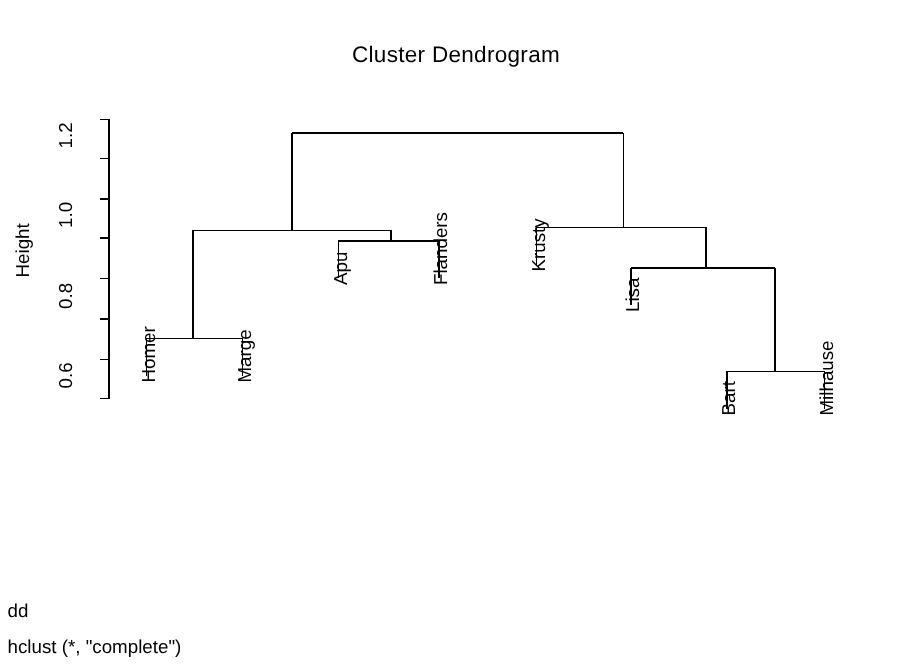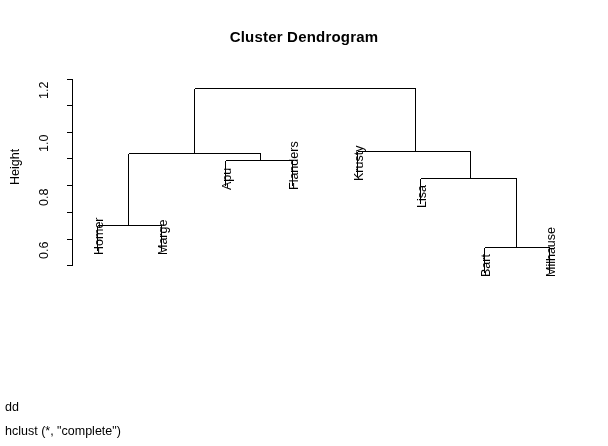--- a/index.html
+++ b/index.html
@@ -21,21 +21,21 @@
     width: 608px;
     height: 446px;
   }
   .plot-title {
     position: absolute;
     left: 0;
     top: 28px;
     width: 608px;
     text-align: center;
     font-size: 15px;
-    font-weight: bold;
+    font-weight: normal;
     letter-spacing: 0.2px;
   }
   .axis-label-y {
     position: absolute;
     left: 2px;
     top: 165px;
     width: 26px;
     font-size: 12.5px;
     transform: rotate(-90deg);
     transform-origin: center center;

